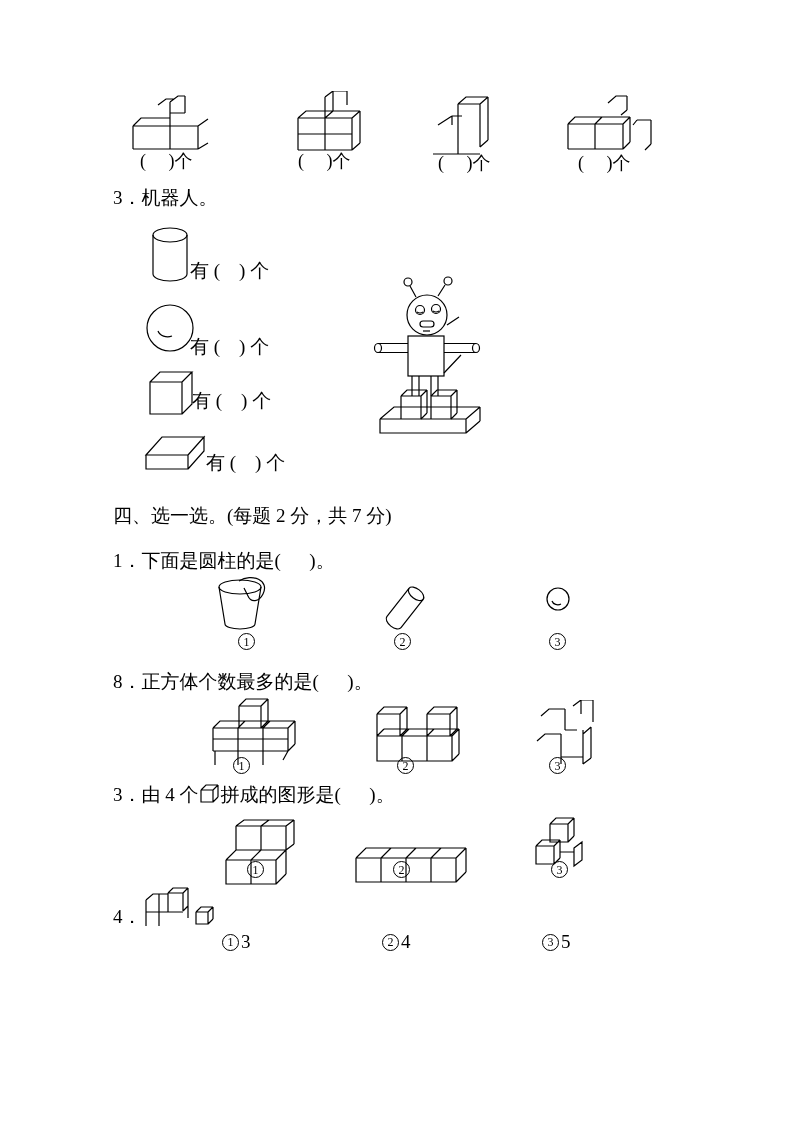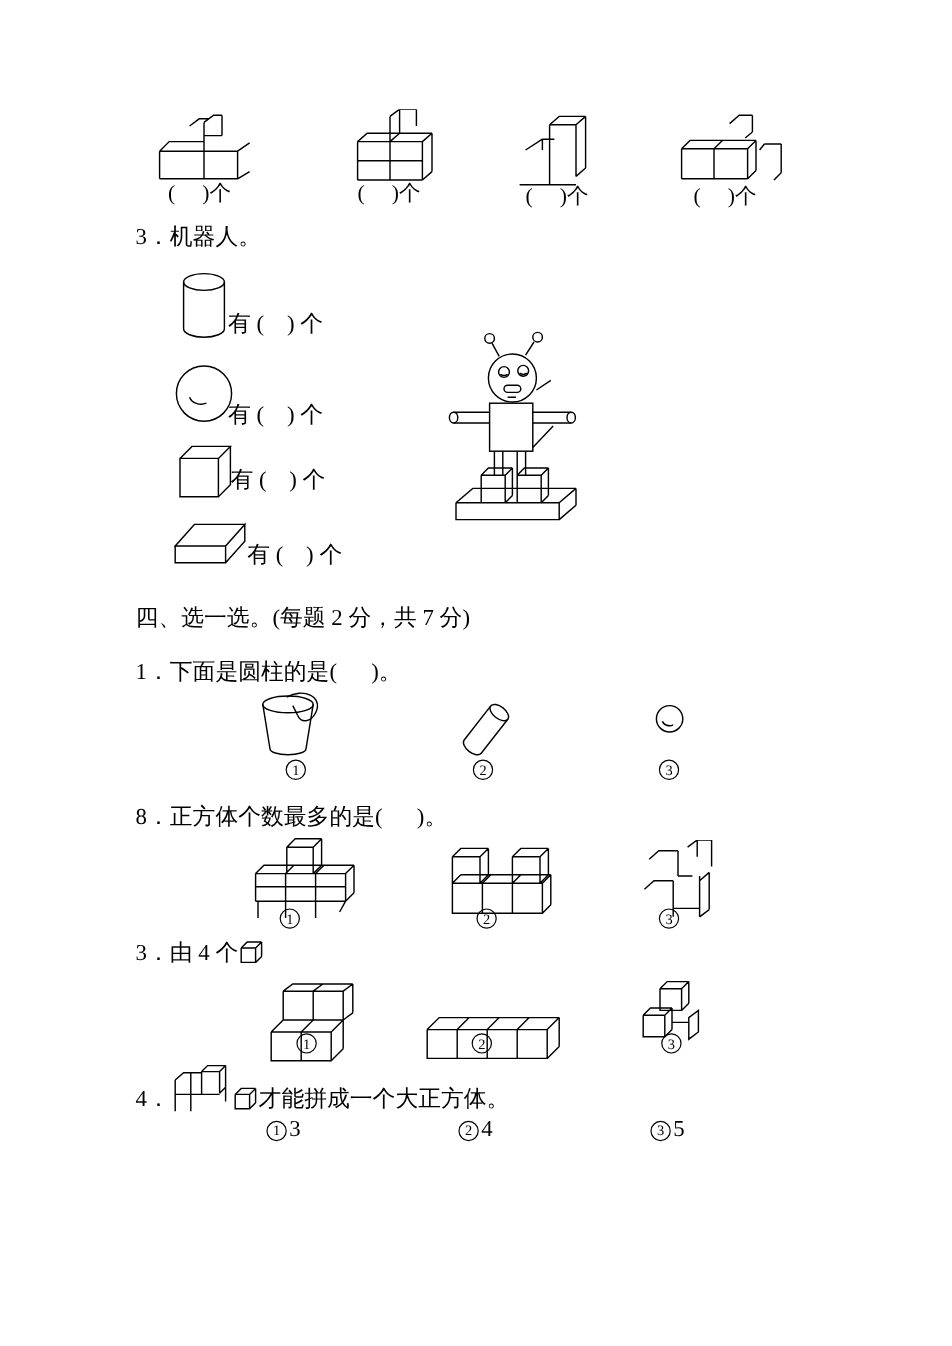--- a/index.html
+++ b/index.html
@@ -119,20 +119,21 @@
   </svg>
   <span class="abs circ" style="left:233px;top:757px">1</span>
   <span class="abs circ" style="left:397px;top:757px">2</span>
   <span class="abs circ" style="left:549px;top:757px">3</span>
 
   <div class="abs row" style="left:113px;top:781px">
     <span class="t">3．由 4 个</span>
     <svg width="22" height="24" viewBox="0 0 22 24" style="margin-bottom:3px">
       <path class="ln" d="M2,9 H14 M2,9 V21 H14 V9 M2,9 L7,4 H19 M14,9 L19,4 M19,4 V16 M14,21 L19,16"></path>
     </svg>
+    <span class="t">拼成的图形是(      )。</span>
   </div>
 
   <svg class="abs" style="left:218px;top:818px" width="85" height="72" viewBox="0 0 85 72">
     <path class="ln" d="M8,42 H58 M8,42 V66 H58 V42 M33,42 V66 M8,42 L18,32 H68 M58,42 L68,32 M68,32 V56 M58,66 L68,56 M33,42 L43,32 M18,8 H68 M18,8 V32 M68,8 V32 M43,8 V32 M18,8 L26,2 H76 M68,8 L76,2 M76,2 V26 M68,32 L76,26 M43,8 L51,2"></path>
   </svg>
   <svg class="abs" style="left:352px;top:836px" width="122" height="52" viewBox="0 0 122 52">
     <path class="ln" d="M4,22 H104 M4,22 V46 H104 V22 M29,22 V46 M54,22 V46 M79,22 V46 M4,22 L14,12 H114 M104,22 L114,12 M114,12 V36 M104,46 L114,36 M29,22 L39,12 M54,22 L64,12 M79,22 L89,12"></path>
   </svg>
   <svg class="abs" style="left:528px;top:816px" width="64" height="70" viewBox="0 0 64 70">
     <path class="ln" d="M22,8 H40 M22,8 V26 H40 V8 M22,8 L28,2 H46 M40,8 L46,2 M46,2 V20 M40,26 L46,20 M8,30 H26 M8,30 V48 H26 V30 M8,30 L14,24 H32 M26,30 L32,24 M32,24 V42 M26,48 L32,42 M32,36 H46 M46,32 L54,26 V44 L46,50 Z"></path>
@@ -142,21 +143,20 @@
   <span class="abs circ" style="left:551px;top:861px">3</span>
 
   <div class="abs row" style="left:113px;top:884px">
     <span class="t">4．</span>
     <svg width="52" height="46" viewBox="0 0 52 46" style="margin-bottom:0">
       <path class="ln" d="M4,16 L11,10 H26 M17,10 V28 M4,16 V42 M4,28 H41 M17,28 V42 M26,9 H41 M26,9 V28 M41,9 V27 M26,9 L31,4 H46 M41,9 L46,4 M46,4 V22 M41,27 L46,22 M46,22 V34"></path>
     </svg>
     <svg width="22" height="24" viewBox="0 0 22 24" style="margin-bottom:3px">
       <path class="ln" d="M2,9 H14 M2,9 V21 H14 V9 M2,9 L7,4 H19 M14,9 L19,4 M19,4 V16 M14,21 L19,16"></path>
     </svg>
-    <span class="t">才能拼成一个大正方体。</span>
   </div>
 
   <span class="abs opt" style="left:222px;top:931px">
     <span class="circ">1</span>
       <span>3</span>
   </span>
   <span class="abs opt" style="left:382px;top:931px">
     <span class="circ">2</span>
       <span>4</span>
   </span>

